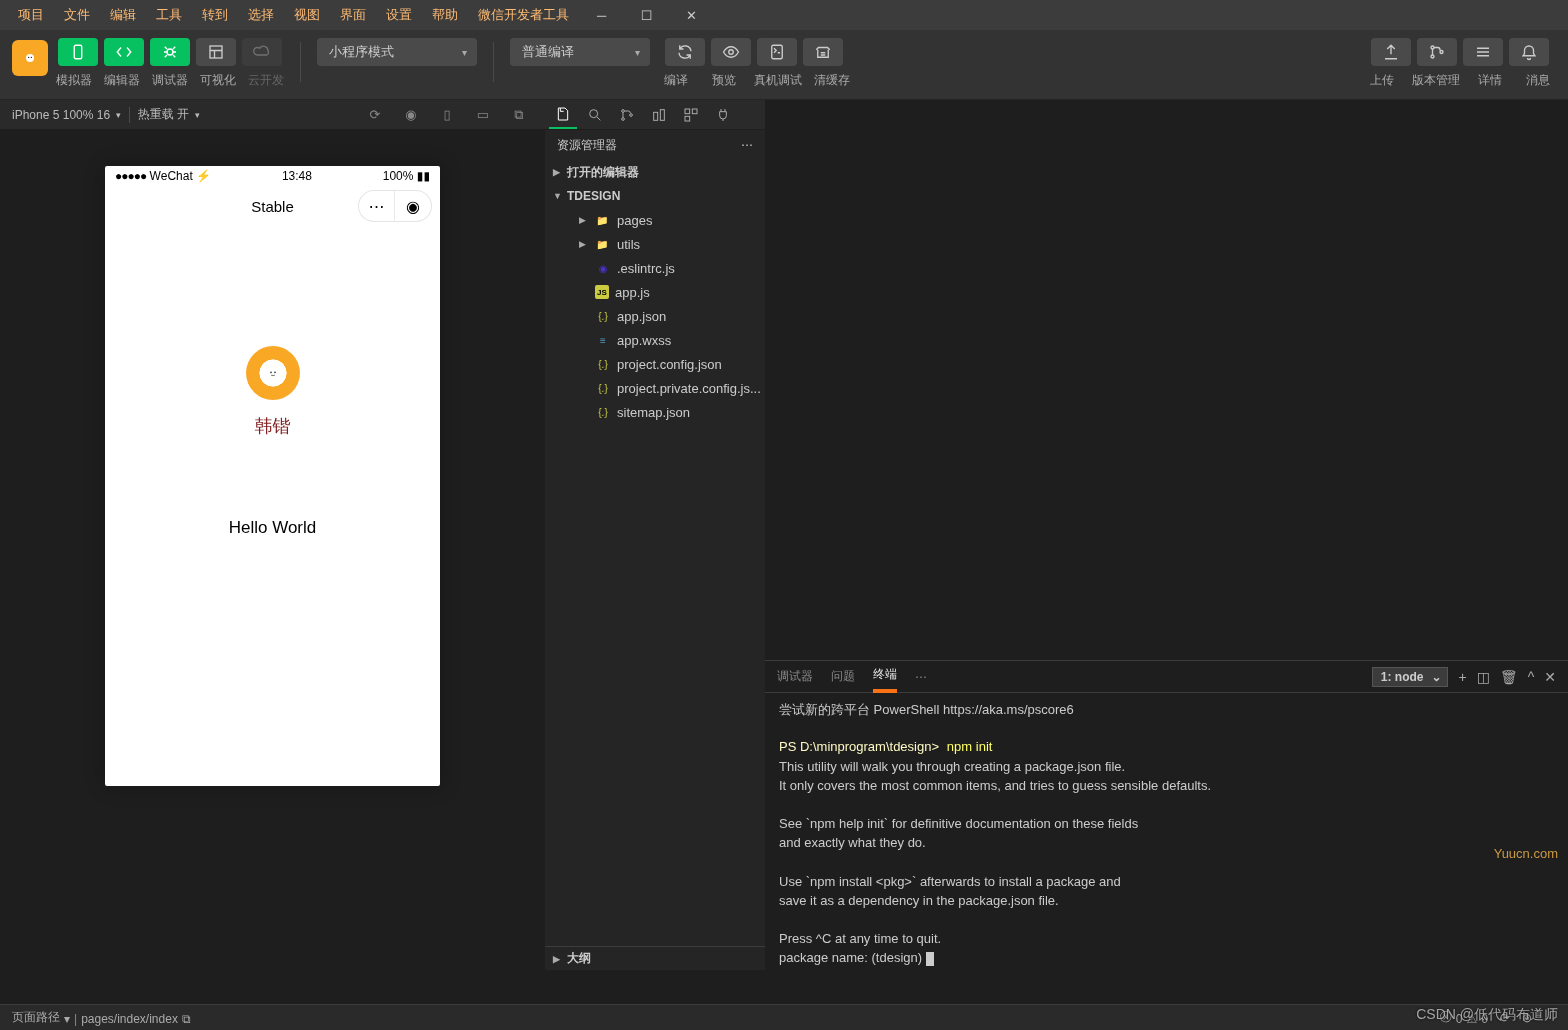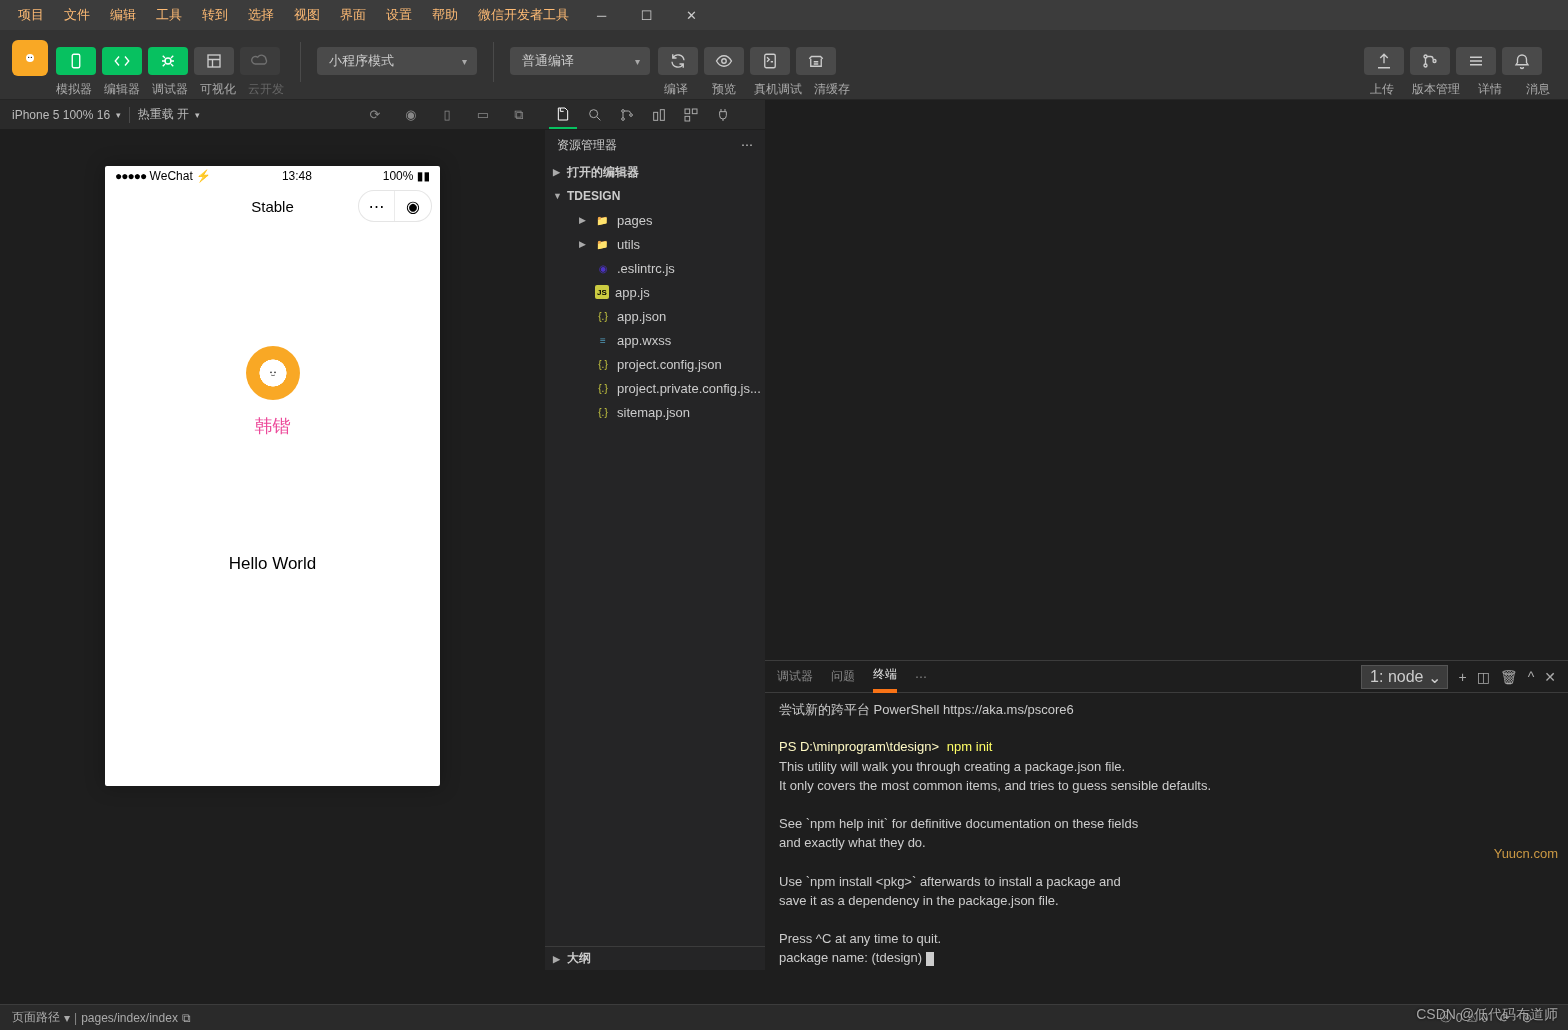--- a/index.html
+++ b/index.html
@@ -10,21 +10,21 @@
 .menu-items { display: flex; gap: 0; }
 .menu-item { padding: 4px 10px; cursor: pointer; font-size: 13px; color: #fdba74; }
 .title-center { flex: 1; text-align: center; color: #aaa; font-size: 13px; }
 .title-center .proj { color: #ccc; }
 .window-controls { display: flex; gap: 0; }
 .win-btn { width: 45px; height: 30px; display: flex; align-items: center; justify-content: center; cursor: pointer; color: #ccc; }
 
 
 .toolbar { height: 70px; background: #333; display: flex; align-items: flex-start; padding: 8px 12px; border-bottom: 1px solid #252525; gap: 8px; }
 .app-logo { width: 36px; height: 36px; border-radius: 6px; background: #f9a825; display: flex; align-items: center; justify-content: center; margin-top: 2px; }
-.tool-group { display: flex; flex-direction: column; gap: 4px; margin-top: 9px; }
+.tool-group { display: flex; flex-direction: column; align-items: center; gap: 4px; }
 .tool-btn-row { display: flex; gap: 6px; }
 .tool-btn { width: 40px; height: 28px; border-radius: 4px; display: flex; align-items: center; justify-content: center; cursor: pointer; }
 .tool-btn.green { background: #07c160; color: #fff; }
 .tool-btn.dark { background: #4a4a4a; color: #ccc; }
 .tool-labels { display: flex; gap: 12px; font-size: 12px; color: #aaa; padding-top: 2px; }
 .tool-labels span { min-width: 36px; text-align: center; }
 .tool-labels .disabled { color: #666; }
 .toolbar-sep { width: 1px; height: 40px; background: #4a4a4a; margin: 4px 8px 0; }
 .mode-select { height: 28px; background: #4a4a4a; border-radius: 4px; padding: 0 28px 0 12px; display: flex; align-items: center; color: #ccc; position: relative; cursor: pointer; min-width: 160px; }
 .mode-select::after { content: "▾"; position: absolute; right: 10px; color: #aaa; font-size: 10px; }
@@ -45,21 +45,21 @@
 .phone { width: 335px; height: 620px; background: #fff; border-radius: 2px; box-shadow: 0 0 20px rgba(0,0,0,0.3); display: flex; flex-direction: column; }
 .phone-status { height: 20px; display: flex; align-items: center; padding: 0 10px; font-size: 12px; color: #000; justify-content: space-between; }
 .phone-status .dots { letter-spacing: -1px; }
 .phone-header { height: 40px; display: flex; align-items: center; justify-content: center; padding: 0 10px; position: relative; color: #000; font-size: 15px; }
 .phone-caps { position: absolute; right: 8px; display: flex; gap: 0; border: 1px solid rgba(0,0,0,0.1); border-radius: 16px; overflow: hidden; background: #fff; }
 .phone-cap { width: 36px; height: 30px; display: flex; align-items: center; justify-content: center; color: #000; font-size: 16px; cursor: pointer; }
 .phone-cap:first-child { border-right: 1px solid rgba(0,0,0,0.08); }
 .phone-body { flex: 1; display: flex; flex-direction: column; align-items: center; padding-top: 120px; color: #666; }
 .phone-avatar { width: 54px; height: 54px; border-radius: 50%; background: radial-gradient(circle, #fff 35%, #f9a825 36%); position: relative; display:flex; align-items:center; justify-content:center; margin-bottom:14px;}
 .phone-avatar::before { content:""; position:absolute; width:70px; height:70px; background: conic-gradient(#ffc107 0 360deg); clip-path: polygon(50% 0,61% 20%,80% 10%,80% 30%,98% 35%,85% 50%,98% 65%,80% 70%,80% 90%,61% 80%,50% 100%,39% 80%,20% 90%,20% 70%,2% 65%,15% 50%,2% 35%,20% 30%,20% 10%,39% 20%); z-index:-1;}
-.phone-name { font-size: 18px; color: #ec4899; margin-bottom: 116px; }
+.phone-name { font-size: 18px; color: #7f1d1d; margin-bottom: 80px; }
 .phone-hello { font-size: 17px; color: #000; }
 
 
 .explorer-panel { width: 220px; background: #252526; display: flex; flex-direction: column; }
 .expl-iconbar { height: 30px; background: #2a2a2a; display: flex; align-items: center; padding: 0 4px; gap: 4px; border-bottom: 1px solid #1e1e1e; }
 .expl-icon { width: 28px; height: 28px; display: flex; align-items: center; justify-content: center; cursor: pointer; color: #aaa; }
 .expl-icon.active { border-bottom: 2px solid #07c160; color: #fff; }
 .expl-header { height: 30px; display: flex; align-items: center; justify-content: space-between; padding: 0 12px; font-size: 12px; color: #ccc; }
 .expl-section { height: 24px; display: flex; align-items: center; padding: 0 8px; font-size: 12px; font-weight: bold; color: #ccc; cursor: pointer; gap: 4px; }
 .expl-chevron { font-size: 9px; color: #aaa; width: 10px; }
@@ -75,32 +75,32 @@
 
 .editor-panel { flex: 1; background: #1e1e1e; display: flex; flex-direction: column; }
 .editor-empty { flex: 1; }
 
 
 .terminal-panel { border-top: 1px solid #3c3c3c; background: #1e1e1e; display: flex; flex-direction: column; }
 .term-tabs { height: 32px; display: flex; align-items: center; padding: 0 12px; gap: 18px; font-size: 12px; border-bottom: 1px solid #3c3c3c; }
 .term-tab { color: #888; cursor: pointer; padding: 6px 0; }
 .term-tab.active { color: #e5e5e5; border-bottom: 4px solid #f97316; }
 .term-tools { margin-left: auto; display: flex; align-items: center; gap: 10px; color: #aaa; }
-.term-select { background: #3c3c3c; border: 1px solid #555; color: #ccc; padding: 2px 24px 2px 8px; font-size: 16px; position: relative; cursor: pointer; }
+.term-select { background: #3c3c3c; border: 1px solid #555; color: #ccc; padding: 2px 24px 2px 8px; font-size: 12px; position: relative; cursor: pointer; font-weight: bold; }
 .term-select::after { content: "⌄"; position: absolute; right: 6px; }
 .term-tool { cursor: pointer; font-size: 14px; }
 .term-body { flex: 1; padding: 8px 14px; font-family: Consolas, "Courier New", monospace; font-size: 13px; color: #ccc; line-height: 1.4; white-space: pre-wrap; overflow: hidden; }
 .term-body .prompt { color: #fef9c3; }
 .term-body .npm { color: #ff6; }
 .cursor-block { display: inline-block; width: 8px; height: 14px; background: #ccc; vertical-align: middle; margin-left: 4px; }
 
 
 .status-bar { height: 26px; background: #2a2a2a; border-top: 1px solid #3c3c3c; display: flex; align-items: center; padding: 0 12px; font-size: 12px; color: #aaa; gap: 12px; position: absolute; bottom: 0; left: 0; right: 0; }
 .status-spacer { flex: 1; }
-.status-item { display: flex; align-items: center; gap: 4px; cursor: pointer; }
+.status-item { display: flex; align-items: flex-end; gap: 4px; cursor: pointer; }
 
 
 .watermark { position: absolute; bottom: 6px; right: 10px; color: #bbb; font-size: 14px; z-index: 100; text-shadow: 0 0 3px #000; opacity: 0.85; }
 .wm-top { position: absolute; top: 846px; right: 10px; color: #c94; font-size: 13px; z-index: 100; }
 
 svg { width: 16px; height: 16px; }
 .tool-btn svg { width: 18px; height: 18px; stroke: currentColor; fill: none; stroke-width: 1.8; }
 </style>
 </head>
 <body>

